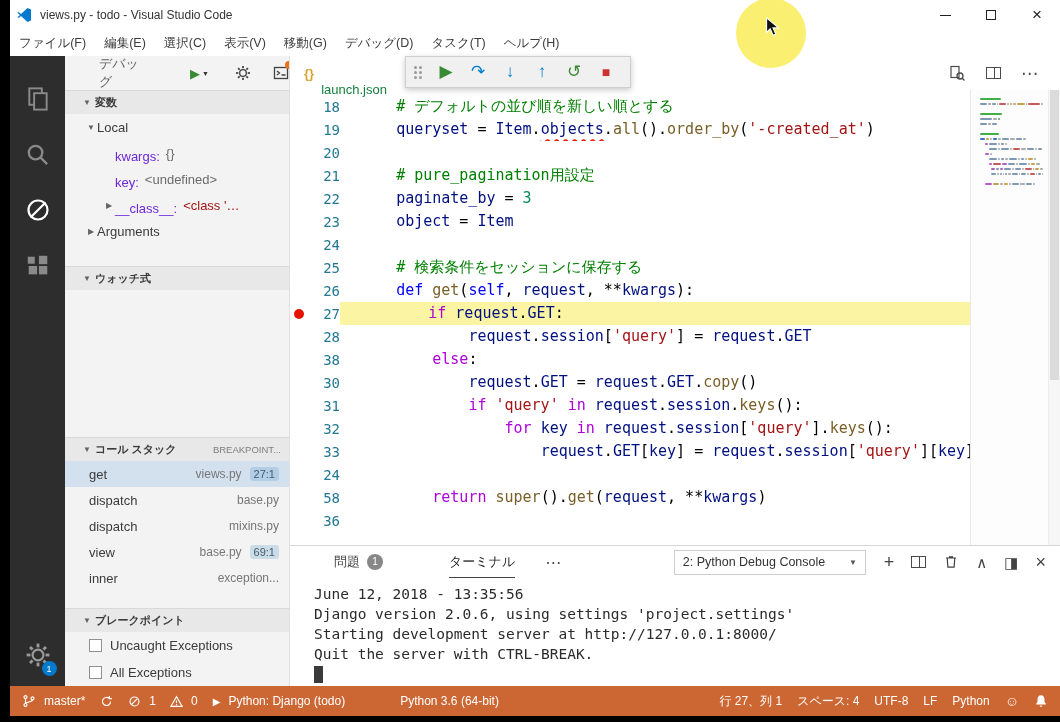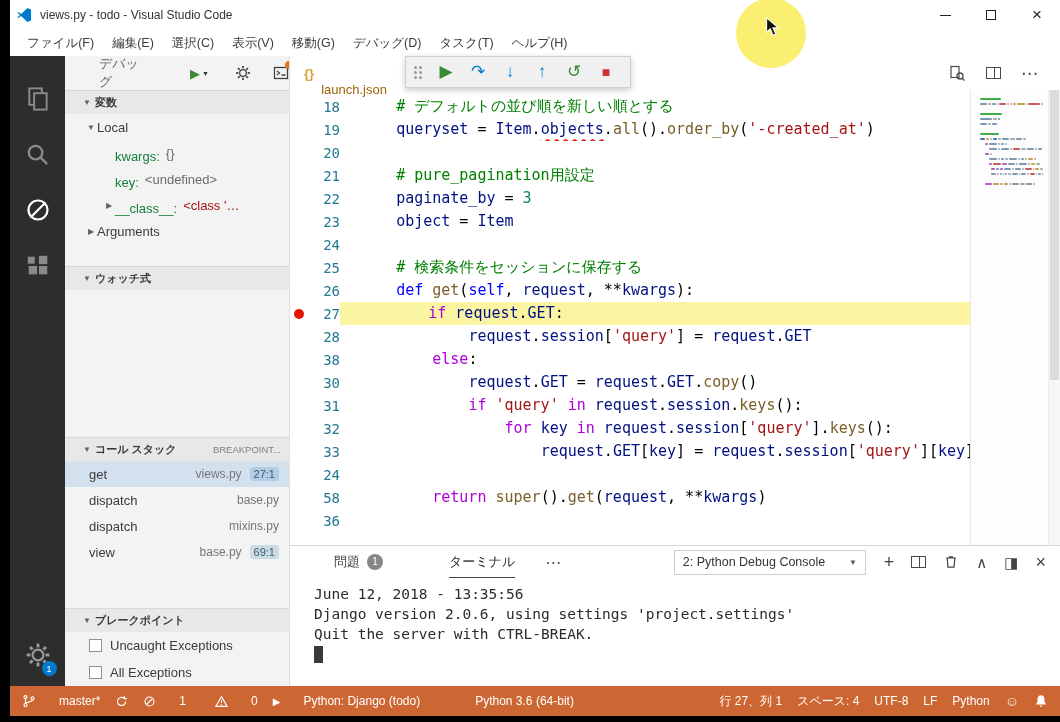--- a/index.html
+++ b/index.html
@@ -11,21 +11,21 @@
   
   .titlebar { height:30px; display:flex; align-items:center; background:#fff; flex:0 0 auto; }
   .titlebar .logo { margin:0 8px 0 6px; display:flex; }
   .titlebar .title { font-size:12px; color:#333; }
   .win-controls { margin-left:auto; display:flex; height:30px; }
   .win-btn { width:46px; height:30px; display:flex; align-items:center; justify-content:center; color:#222; font-size:13px; }
   .min-glyph { width:11px; height:1px; background:#222; display:inline-block; }
   .max-glyph { width:10px; height:10px; border:1px solid #222; display:inline-block; }
 
   
-  .menubar { height:26px; display:flex; align-items:center; padding-left:8px; background:#fff; flex:0 0 auto; }
+  .menubar { height:26px; display:flex; align-items:center; padding-left:0; background:#fff; flex:0 0 auto; }
   .menu-item { font-size:12.5px; color:#3b3b3b; padding:4px 9px; }
 
   
   .main { height:630px; display:flex; flex:0 0 auto; }
 
   
   .activitybar { width:55px; background:#2d2d2d; display:flex; flex-direction:column; align-items:center; padding-top:14px; position:relative; }
   .act-icon { width:55px; height:56px; display:flex; align-items:center; justify-content:center; color:#8a8a8a; }
   .act-icon.active { color:#ffffff; }
   .act-bottom { margin-top:auto; margin-bottom:14px; position:relative; color:#9a9a9a; }
@@ -48,38 +48,38 @@
   .sec-breakpoints { flex:1; }
   .sec-header { height:24px; flex:0 0 auto; background:#e8e8e8; border-top:1px solid #d8d8d8; display:flex; align-items:center; padding:0 8px 0 18px; }
   .sec-arrow { font-size:8px; color:#646464; width:12px; }
   .sec-title { font-size:11px; font-weight:bold; color:#3b3b3b;text-align:right; }
   .sec-note { margin-left:auto; font-size:9.5px; color:#7e7e7e; }
 
   .tree-row { height:26px; display:flex; align-items:center; font-size:13px; color:#3b3b3b; }
   .tree-arrow { font-size:8px; color:#646464; width:12px; text-align:center; }
   .var-group { padding-left:20px; }
   .var-item { padding-left:38px; }
-  .var-name { color:#15803d;margin-top:7px; }
+  .var-name { color:#6d28d9;margin-top:7px; }
   .var-val { color:#6b6b6b; margin-left:6px; }
   .var-val.cls { color:#a31515; }
 
   .cs-row { height:26px; display:flex; align-items:center; padding:0 10px 0 24px; font-size:13px; color:#3b3b3b; }
   .cs-row.selected { background:#d3e1ef; }
   .cs-file { margin-left:auto; color:#767676; font-size:12px; }
   .cs-pos { margin-left:8px; font-size:11px; color:#445a6b; background:rgba(66,139,202,.22); padding:1px 4px; border-radius:3px; }
 
   .bp-row { height:27px; display:flex; align-items:center; padding-left:24px; font-size:13px; color:#3b3b3b; }
   .cb { width:13px; height:13px; border:1px solid #919191; background:#fff; margin-right:8px; flex:0 0 auto; }
 
   
   .editor { flex:1; display:flex; flex-direction:column; position:relative; min-width:0; background:#fff; }
   .editor-top { height:34px; position:relative; flex:0 0 auto; }
   .breadcrumb { position:absolute; left:14px; top:0; height:34px; display:flex; align-items:center; gap:7px; }
   .bc-icon { color:#d8a231; font-weight:bold; font-size:13px; }
-  .bc-label { color:#a16207; font-size:13px;margin-top:32px; }
+  .bc-label { color:#15803d; font-size:13px;margin-top:32px; }
 
   .debug-toolbar { position:absolute; left:115px; top:0; height:32px; background:#f0f0f0; border:1px solid #cfcfcf; box-shadow:0 2px 6px rgba(0,0,0,.22); display:flex; align-items:center; padding:0 8px; z-index:5; }
   .grip { display:grid; grid-template-columns:3px 3px; grid-gap:2px; margin-right:8px; }
   .grip i { width:3px; height:3px; background:#9a9a9a; border-radius:50%; }
   .dt-btn { width:32px; text-align:center; font-size:17px; line-height:30px; }
   .dt-green { color:#388a34; }
   .dt-blue { color:#007acc; }
   .dt-red { color:#cd3131; font-size:14px; }
 
   .editor-top-icons { position:absolute; right:22px; top:0; height:34px; display:flex; align-items:center; gap:20px; color:#4a4a4a; }
@@ -115,21 +115,21 @@
   .term-select { margin-left:auto; width:192px; height:25px; border:1px solid #cecece; background:#fff; display:flex; align-items:center; padding:0 8px; font-size:12.5px; color:#333; }
   .term-select .arrow { margin-left:auto; font-size:8px; color:#555; }
   .panel-icons { display:flex; align-items:center; gap:17px; margin-left:18px; color:#424242; }
   .pi { font-size:15px; line-height:1; }
   .terminal { flex:1; padding:6px 0 0 24px; overflow:hidden; }
   .term-line { font-size:14.5px; line-height:20px; color:#2b2b2b; font-family:"DejaVu Sans Mono","Liberation Mono",monospace; white-space:pre; }
   .term-cursor { width:9px; height:17px; background:#3a3a3a; margin-top:2px; }
 
   
   .statusbar { height:30px; background:#cc6633; color:#fff; display:flex; align-items:center; padding:0 12px; font-size:12px; flex:0 0 auto; }
-  .sb-item { display:flex; align-items:center; gap:23px; margin-right:15px; white-space:nowrap; }
+  .sb-item { display:flex; align-items:center; gap:8px; margin-right:15px; white-space:nowrap; }
   .sb-right { margin-left:auto; display:flex; align-items:center; }
   .sb-right .sb-item { margin-right:0; margin-left:15px; }
   .sb-play { font-size:10px; }
 
   
   .click-highlight { position:absolute; left:736px; top:-2px; width:70px; height:70px; border-radius:50%; background:#faee66; opacity:.93; z-index:50; }
   .cursor-arrow { position:absolute; left:762px; top:16px; z-index:51; }
 
   .svgdefs { position:absolute; width:0; height:0; }
 </style>
@@ -351,20 +351,24 @@
             </div>
             <div class="cs-row">
               <span>dispatch</span>
               <span class="cs-file">mixins.py</span>
             </div>
             <div class="cs-row">
               <span>view</span>
               <span class="cs-file">base.py</span>
               <span class="cs-pos">69:1</span>
             </div>
+            <div class="cs-row">
+              <span>inner</span>
+              <span class="cs-file">exception...</span>
+            </div>
           </div>
       </div>
 
       <div class="section sec-breakpoints">
         <div class="sec-header">
           <span class="sec-arrow">▼</span>
           <span class="sec-title">ブレークポイント</span>
         </div>
         <div id="breakpoints-body">
             <div class="bp-row">
@@ -700,20 +704,21 @@
                 </svg>
               </span>
             <span class="pi">∧</span>
             <span class="pi">◨</span>
             <span class="pi" style="font-size:18px;">×</span>
           </div>
         </div>
         <div class="terminal" id="terminal">
             <div class="term-line">June 12, 2018 - 13:35:56</div>
             <div class="term-line">Django version 2.0.6, using settings 'project.settings'</div>
+            <div class="term-line">Starting development server at http://127.0.0.1:8000/</div>
             <div class="term-line">Quit the server with CTRL-BREAK.</div>
             <div class="term-cursor"></div>
           </div>
       </div>
     </div>
   </div>
 
   <div class="statusbar">
     <span class="sb-item">
       <svg width="14" height="14">

